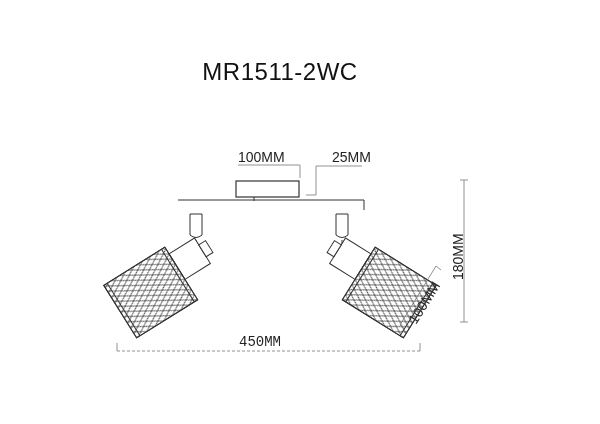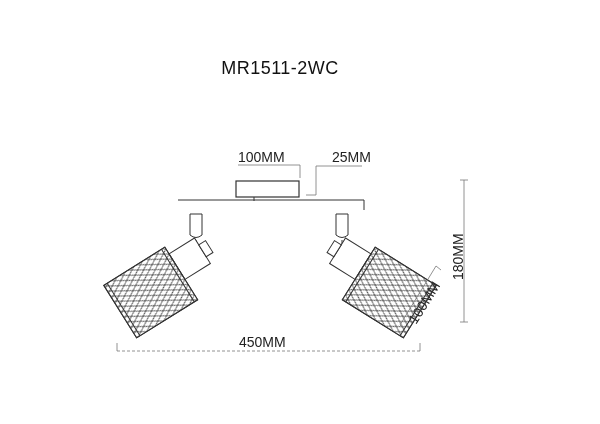--- a/index.html
+++ b/index.html
@@ -1,28 +1,28 @@
 <!DOCTYPE html>
 <html><head>
 <meta charset="utf-8">
 <style>
   html, body { margin: 0; padding: 0; background: #ffffff; }
   body { width: 600px; height: 424px; position: relative; overflow: hidden; font-family: "Liberation Sans", sans-serif; }
-  .title { position: absolute; left: 0; top: 58px; width: 560px; text-align: center; font-size: 18px; color: #111; letter-spacing: 0.5px; }
+  .title { position: absolute; left: 0; top: 58px; width: 560px; text-align: center; font-size: 24px; color: #111; letter-spacing: 0.5px; }
   .lbl { position: absolute; font-size: 14px; color: #222; white-space: nowrap; }
   svg { position: absolute; left: 0; top: 0; }
 </style>
 </head>
 <body>
 
 <div class="title">MR1511-2WC</div>
 
 <div class="lbl" style="left:238px; top:149px;">100MM</div>
 <div class="lbl" style="left:332px; top:149px;">25MM</div>
-<div class="lbl" style="left:239px; top:334px;">450MM</div>
+<div class="lbl" style="left:239px; top:334px;font-family:Liberation Mono, monospace;">450MM</div>
 <div class="lbl" style="left:433px; top:243px; transform: rotate(-90deg); transform-origin: left top; top:280px; left:450px;">180MM</div>
 <div class="lbl" style="left:405px; top:318px; transform: rotate(-58deg); transform-origin: left top;">100MM</div>
 
 <svg width="600" height="424" viewBox="0 0 600 424">
   <defs>
     <pattern id="mesh" width="10" height="12" patternUnits="userSpaceOnUse">
       <path d="M0,0 L10,6 L0,12 M10,0 L0,6 L10,12" stroke="#333" stroke-width="0.8" fill="none"></path>
     </pattern>
   </defs>
 

